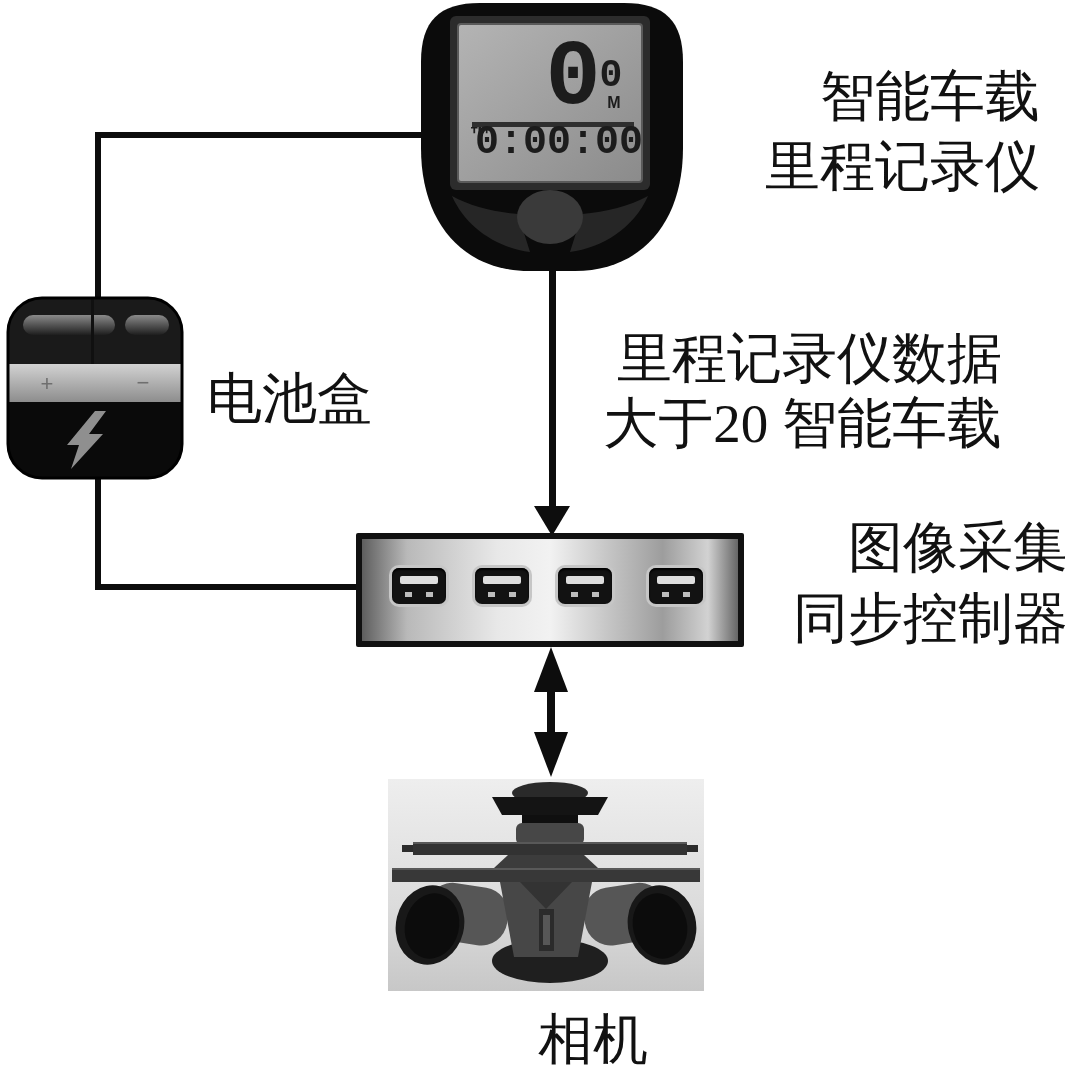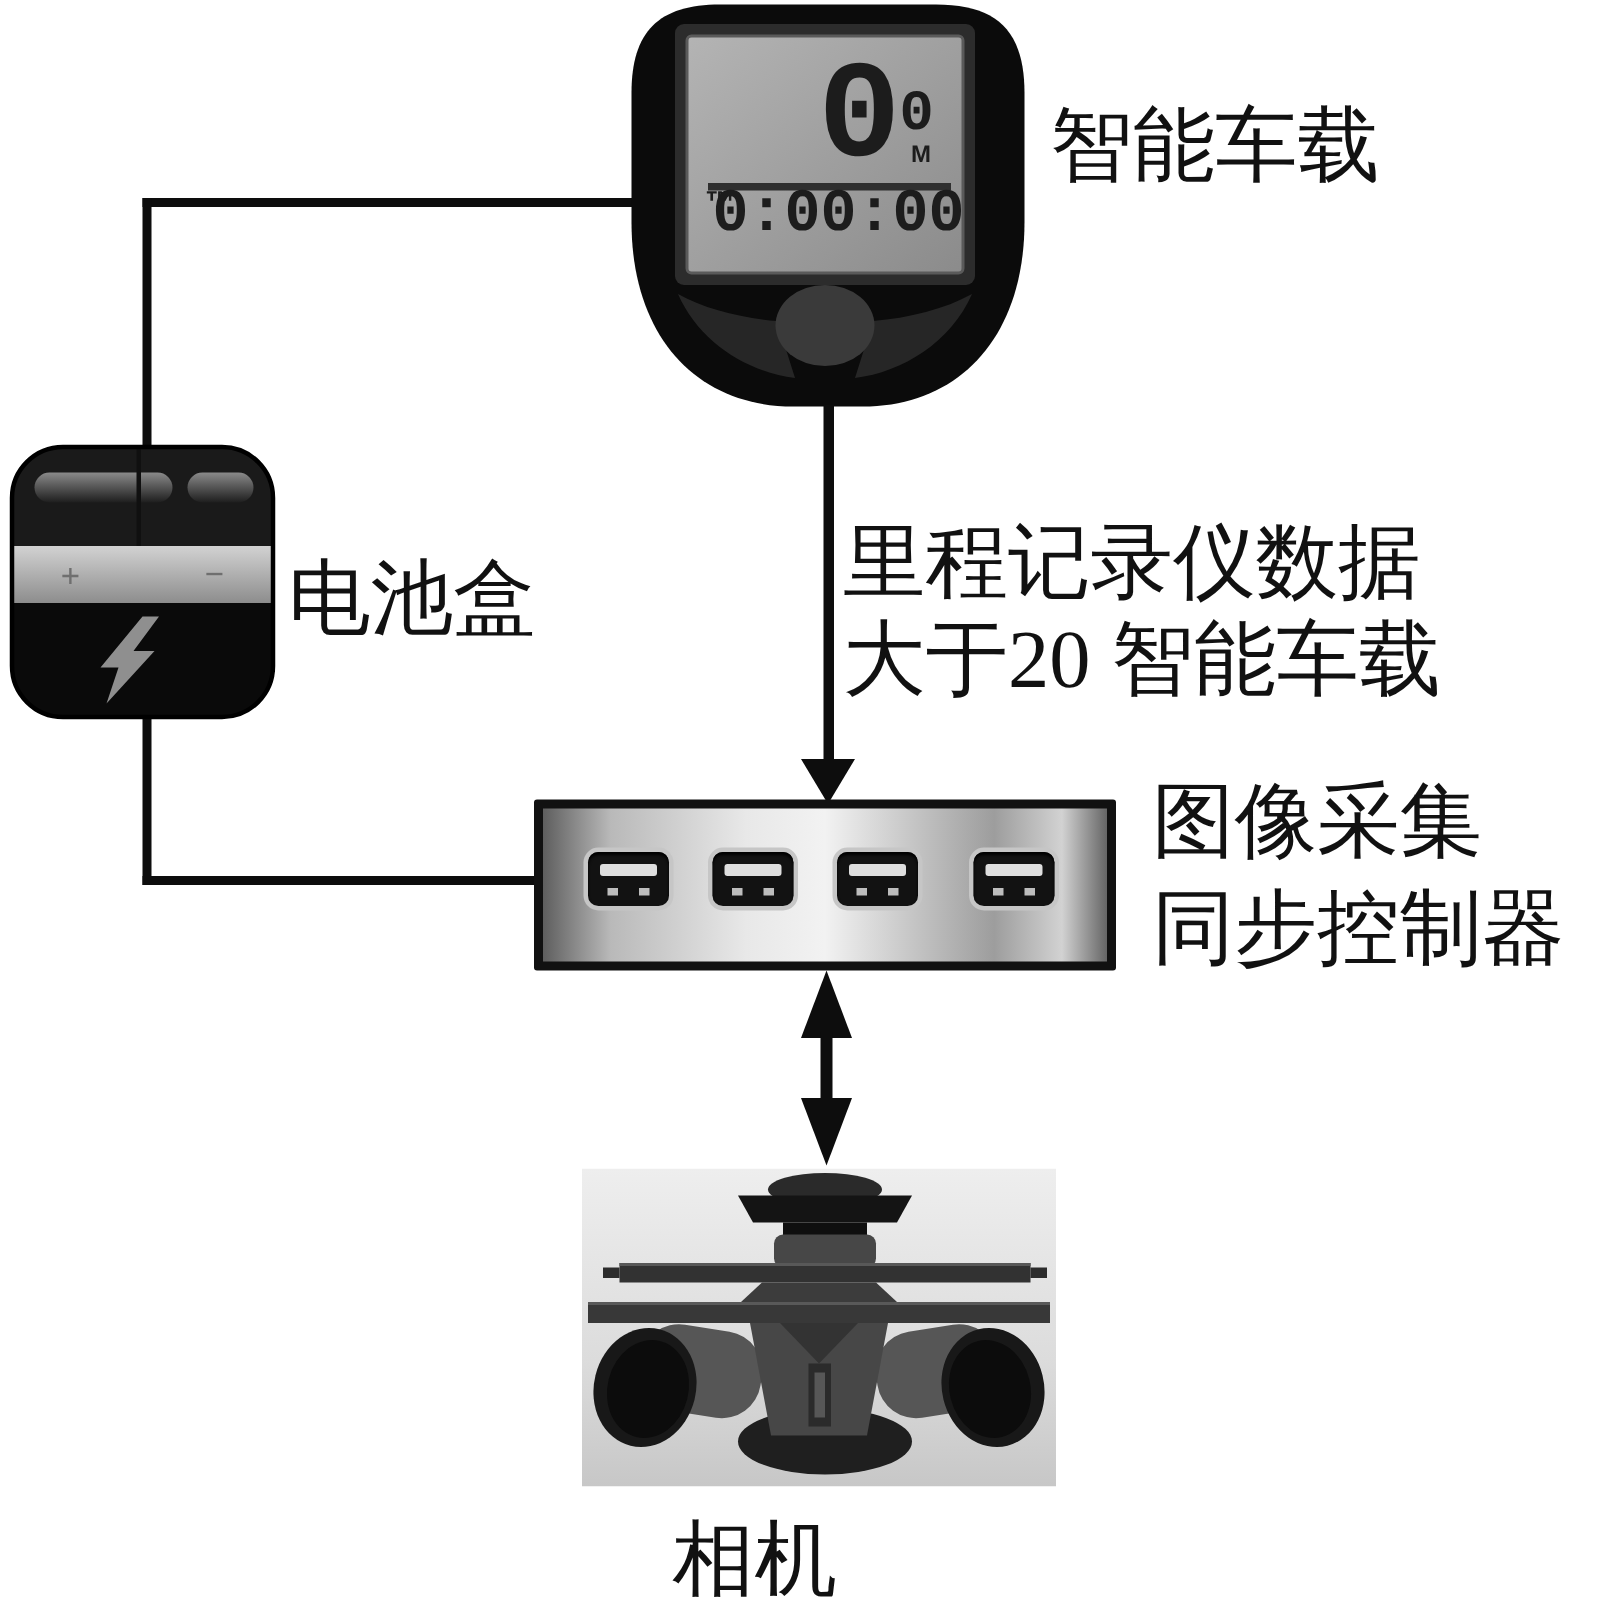--- a/index.html
+++ b/index.html
@@ -34,25 +34,25 @@
   }
   .usb-port .slot{
     position:absolute;left:8px;right:8px;top:8px;height:8px;background:#dedede;border-radius:2px;
   }
   .usb-port .tab{
     position:absolute;bottom:7px;width:7px;height:5px;background:#bdbdbd;
   }
   .usb-port .tab.l{left:13px;} .usb-port .tab.r{right:13px;}
   .p1{left:30px;} .p2{left:113px;} .p3{left:196px;} .p4{left:287px;}
   
-  .label{position:absolute;color:#111;text-align:left;white-space:nowrap;}
+  .label{position:absolute;color:#111;text-align:right;white-space:nowrap;}
   .label .ln{display:block;}
   .odometer-label{left:700px;top:62px;width:340px;font-size:55px;line-height:70px;}
   .battery-label{left:192px;top:364px;width:180px;font-size:55px;line-height:70px;}
-  .trigger-note{left:562px;top:342px;width:440px;font-size:55px;line-height:65px;}
+  .trigger-note{left:562px;top:326px;width:440px;font-size:55px;line-height:65px;}
   .hub-label{left:768px;top:512px;width:300px;font-size:55px;line-height:71px;}
   .camera-label{left:448px;top:1008px;width:200px;font-size:55px;line-height:64px;}
   .digits{font-family:"Liberation Mono","DejaVu Sans Mono",monospace;font-weight:bold;}
 </style>
 </head>
 <body>
 
 <div class="canvas">
 
   <div class="wire h-top"></div>
@@ -76,20 +76,21 @@
     <rect x="54" y="122" width="162" height="5" fill="#2f2f2f"></rect>
     <text x="52" y="141" font-size="20" font-weight="bold" fill="#1c1c1c" font-family="Liberation Sans, DejaVu Sans, sans-serif">™</text>
     <text class="digits" x="141" y="153" font-size="40" fill="#1c1c1c" text-anchor="middle">0:00:00</text>
     <path d="M34,196 C48,228 80,248 112,252 L100,214 C76,212 52,206 34,196 Z" fill="#262626"></path>
     <path d="M230,196 C216,228 184,248 152,252 L164,214 C188,212 212,206 230,196 Z" fill="#262626"></path>
     <ellipse cx="132" cy="217" rx="33" ry="27" fill="#3a3a3a"></ellipse>
   </svg>
 
   <div class="label odometer-label">
     <span class="ln">智能车载</span>
+    <span class="ln">里程记录仪</span>
   </div>
 
   <svg class="arrow1" width="44" height="268" viewBox="0 0 44 268">
     <rect x="19" y="0" width="7" height="240" fill="#0d0d0d"></rect>
     <polygon points="4,236 40,236 22,266" fill="#0d0d0d"></polygon>
   </svg>
 
   <div class="label trigger-note">
     <span class="ln">里程记录仪数据</span>
     <span class="ln">大于20 智能车载</span>

